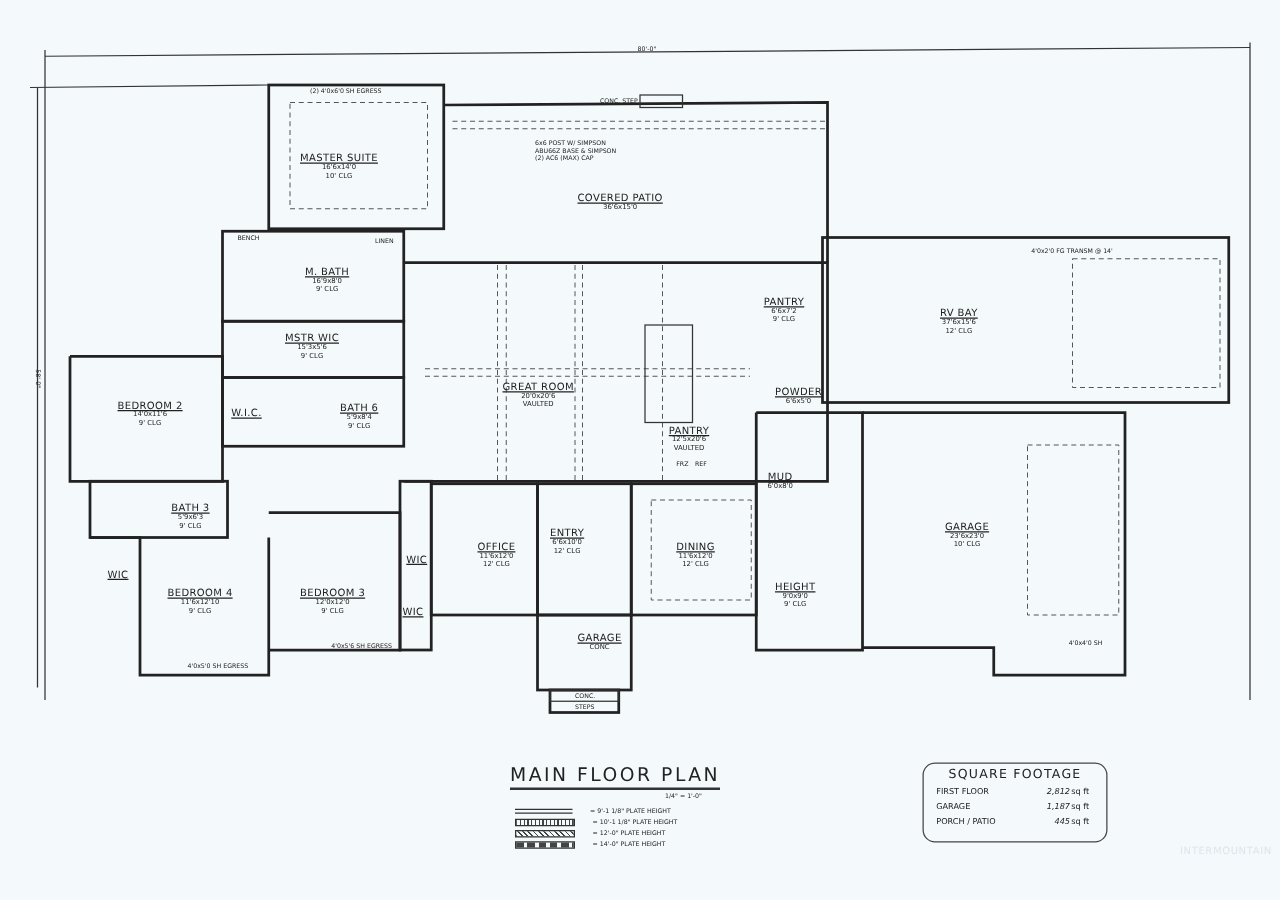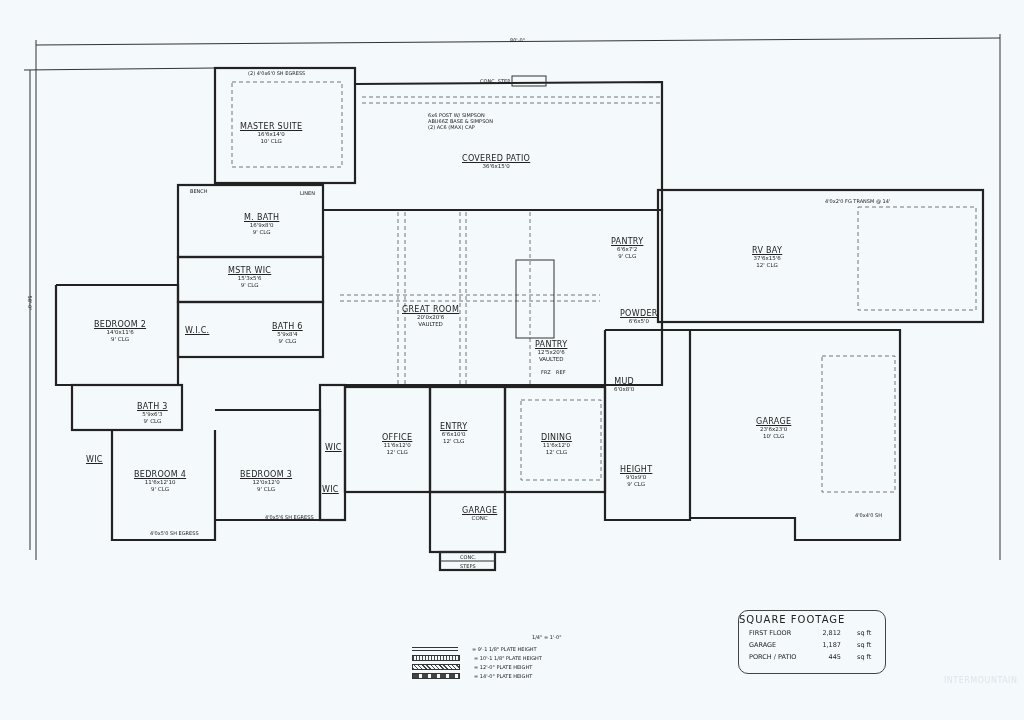--- a/index.html
+++ b/index.html
@@ -10,24 +10,24 @@
   .rdim{font-size:5.5px;line-height:7px;}
   .small{font-size:5px;}
   .title-box{position:absolute;left:408px;top:610px;width:200px;}
   .title-text{font-size:15px;letter-spacing:2px;font-family:"DejaVu Sans",sans-serif;border-bottom:2px solid #333;padding-bottom:1px;display:inline-block;}
   .scale{font-size:5px;position:absolute;left:124px;top:24px;}
   .legend{position:absolute;left:412px;top:644px;}
   .leg-row{display:flex;align-items:center;height:9px;margin-bottom:0px;}
   .leg-line{width:46px;height:4px;margin-right:14px;}
   .leg-text{font-size:5px;}
   .sqft{position:absolute;left:738px;top:610px;width:146px;height:62px;border:1.5px solid #444;border-radius:10px;}
-  .sqft-title{text-align:left;font-size:10px;letter-spacing:1px;margin-top:3px;}
+  .sqft-title{text-align:center;font-size:10px;letter-spacing:1px;margin-top:3px;}
   .sqft-row{display:flex;font-size:6.5px;margin:4px 8px 0 10px;}
   .sqft-row .k{flex:1;}
-  .sqft-row .v{width:30px;text-align:right;margin-right:16px;}
+  .sqft-row .v{width:30px;text-align:right;margin-right:1px;font-style:italic;}
   .sqft-row .u{width:20px;}
   .watermark{position:absolute;left:944px;top:676px;font-size:8px;color:#dde6ea;letter-spacing:0.5px;}
   .dimtxt{position:absolute;font-size:5px;}
 </style>
 </head>
 <body>
 
 <svg class="plan" viewBox="0 0 1024 720" xmlns="http://www.w3.org/2000/svg">
   <g fill="none" stroke="#333" stroke-width="1">
 
@@ -227,20 +227,21 @@
 <div class="lbl small" style="left:541px;top:369px;">FRZ</div>
 <div class="lbl small" style="left:556px;top:369px;">REF</div>
 <div class="lbl small" style="left:460px;top:554px;">CONC.</div>
 <div class="lbl small" style="left:460px;top:563px;">STEPS</div>
 <div class="lbl small" style="left:825px;top:198px;">4'0x2'0 FG TRANSM @ 14'</div>
 <div class="lbl small" style="left:855px;top:512px;">4'0x4'0 SH</div>
 <div class="lbl small" style="left:150px;top:530px;">4'0x5'0 SH EGRESS</div>
 <div class="lbl small" style="left:265px;top:514px;">4'0x5'6 SH EGRESS</div>
 
 <div class="title-box">
+  <div class="title-text">MAIN FLOOR PLAN</div>
   <div class="scale">1/4" = 1'-0"</div>
 </div>
 
 <div class="legend">
   <div class="leg-row">
     <div class="leg-line" style="border-top:1.5px solid #333;border-bottom:1.5px solid #333;height:2px;"></div>
     <span class="leg-text">= 9'-1 1/8" PLATE HEIGHT</span>
   </div>
   <div class="leg-row">
     <div class="leg-line" style="border:1.2px solid #333;background:repeating-linear-gradient(90deg,#444 0 1px,transparent 1px 3px);"></div>

